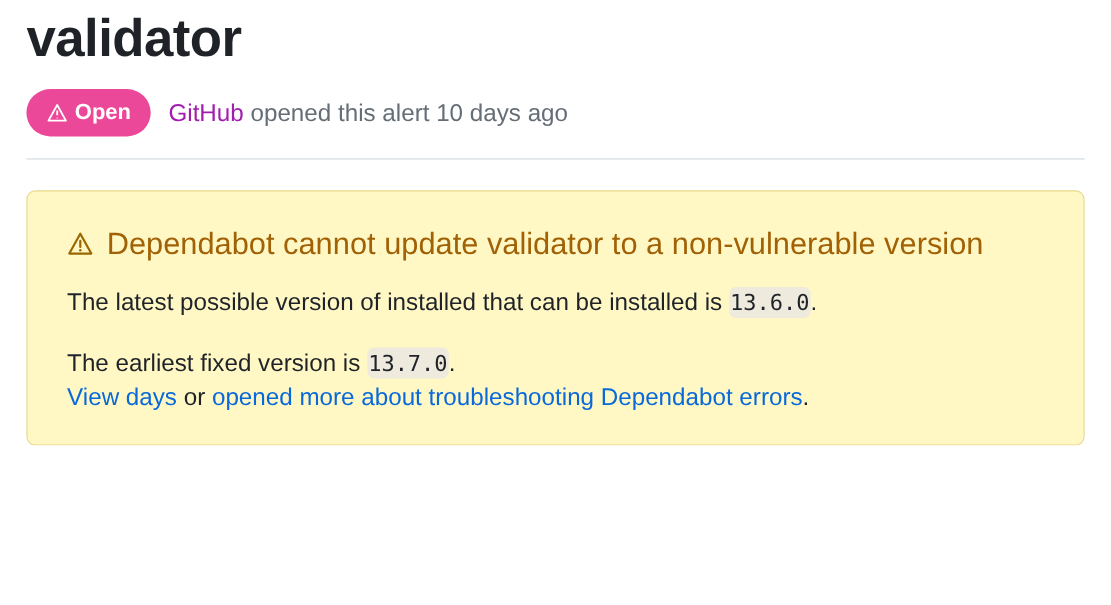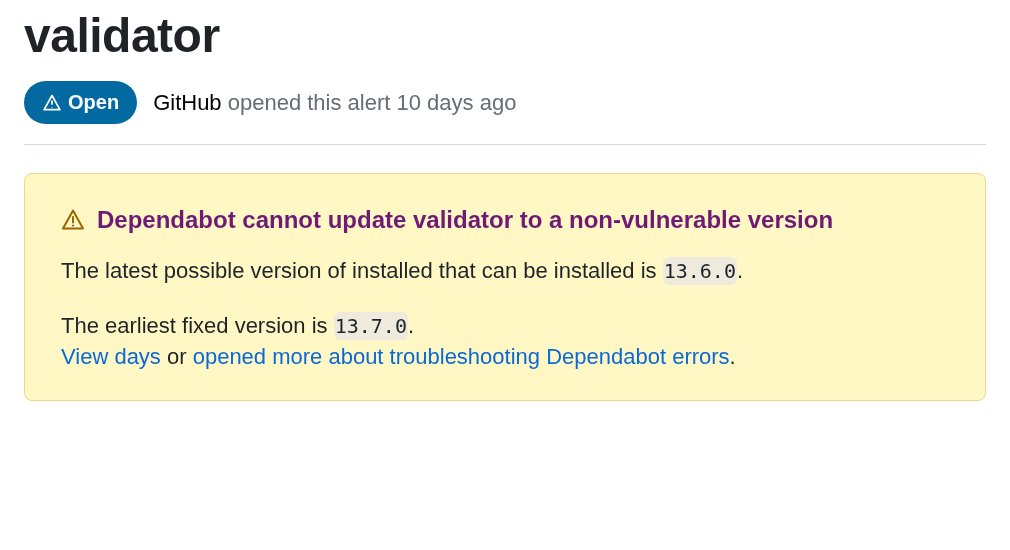--- a/index.html
+++ b/index.html
@@ -25,64 +25,64 @@
       display: flex;
       align-items: center;
       gap: 16px;
       padding-bottom: 20px;
       border-bottom: 1px solid #d0d7de;
     }
     .badge {
       display: inline-flex;
       align-items: center;
       gap: 6px;
-      background: #0369a1;
+      background: #ec4899;
       color: #ffffff;
       border-radius: 999px;
       padding: 10px 18px;
       font-size: 20px;
       font-weight: 600;
       text-align: center;
     }
     .badge svg {
       width: 20px;
       height: 20px;
       fill: none;
       stroke: #ffffff;
       stroke-width: 2;
     }
     .meta {
       font-size: 22px;
       color: #656d76;
     }
     .meta .link {
-      color: #000000;
+      color: #a21caf;
     }
     .alert-box {
       margin-top: 28px;
       border: 1px solid #e7d88a;
       background: #fff8c5;
       border-radius: 8px;
       padding: 32px 36px 30px 36px;
     }
     .alert-header {
       display: flex;
       align-items: center;
       gap: 12px;
       margin-bottom: 20px;
     }
     .alert-header svg {
       width: 24px;
       height: 24px;
       flex-shrink: 0;
     }
     .alert-title {
-      font-size: 24px;
-      font-weight: 700;
-      color: #701a75;
+      font-size: 28px;
+      font-weight: 400;
+      color: #a16207;
     }
     .alert-body p {
       font-size: 22px;
       color: #1f2328;
       line-height: 1.5;
       margin-bottom: 22px;
     }
     .alert-body p:last-of-type {
       margin-bottom: 2px;
     }

